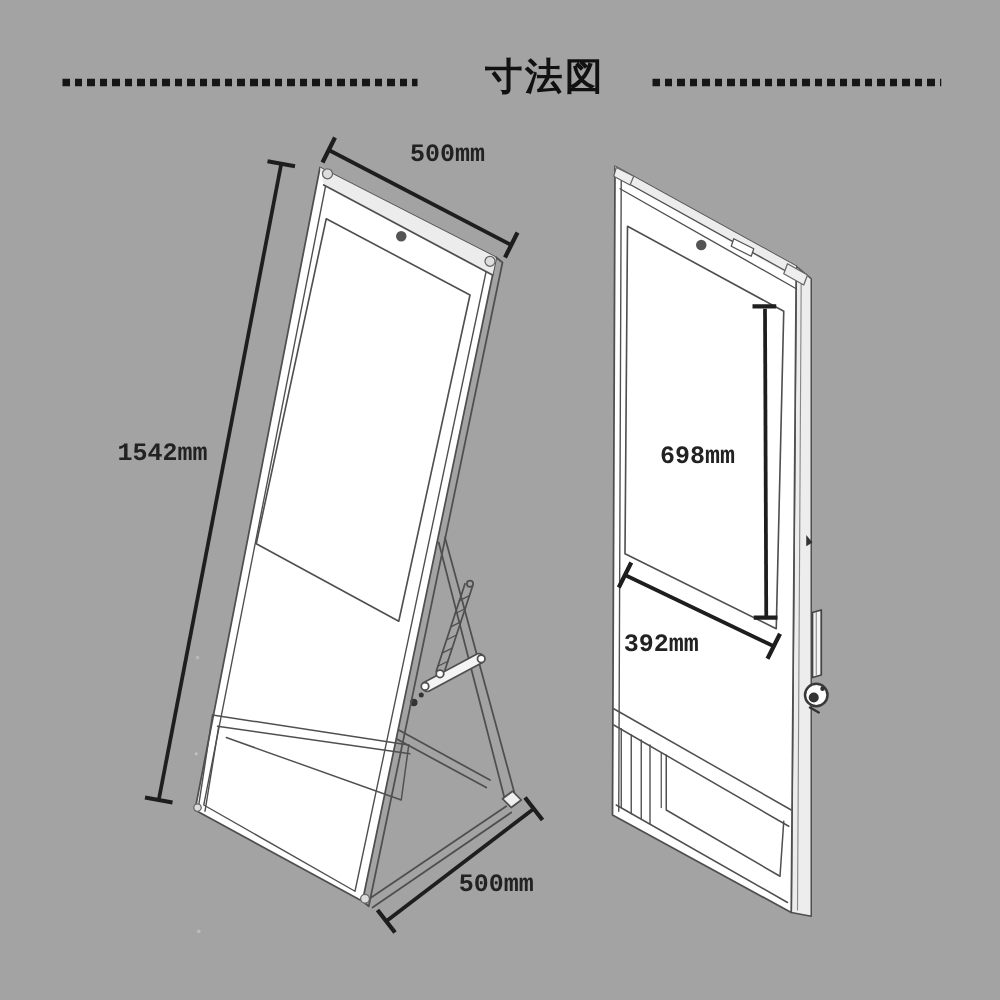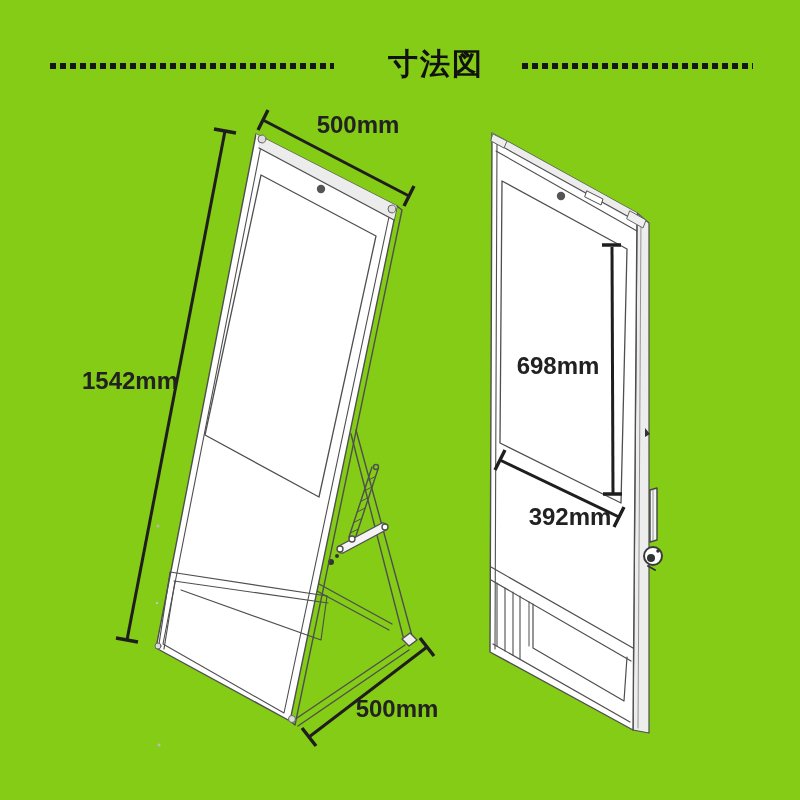--- a/index.html
+++ b/index.html
@@ -1,39 +1,39 @@
 <!DOCTYPE html>
 <html><head>
 <meta charset="utf-8">
 <style>
   html,body{margin:0;padding:0;background:#ffffff;}
   .page{
-    position:relative;width:800px;height:800px;background:#84cc16;overflow:hidden;
-    font-family:Liberation Sans, sans-serif;
+    position:relative;width:800px;height:800px;background:#a3a3a3;overflow:hidden;
+    font-family:Liberation Mono, monospace;
   }
   .dotted-rule{
     position:absolute;top:63px;height:6px;
     background-image:repeating-linear-gradient(90deg,#161616 0,#161616 6px,transparent 6px,transparent 10px);
   }
   .rule-left{left:50px;width:284px;}
   .rule-right{left:522px;width:231px;}
   .page-title{
     position:absolute;left:334px;top:47px;width:204px;text-align:center;
     font-size:30px;line-height:34px;font-weight:bold;color:#111;letter-spacing:2px;
   }
   .drawing{position:absolute;left:0;top:0;width:800px;height:800px;}
   .dim-label{
     position:absolute;width:100px;height:24px;line-height:24px;text-align:center;
-    font-size:24px;font-weight:bold;color:#222;
+    font-size:20px;font-weight:bold;color:#222;
   }
   .lbl-top-width{left:308px;top:113px;}
-  .lbl-height{left:80px;top:369px;}
+  .lbl-height{left:80px;top:352px;}
   .lbl-depth{left:347px;top:697px;}
   .lbl-screen-height{left:508px;top:354px;}
-  .lbl-screen-width{left:520px;top:505px;}
+  .lbl-screen-width{left:479px;top:505px;}
 </style>
 </head>
 <body>
 
 <div class="page">
 
   <div class="dotted-rule rule-left"></div>
   <div class="page-title">寸法図</div>
   <div class="dotted-rule rule-right"></div>
 

